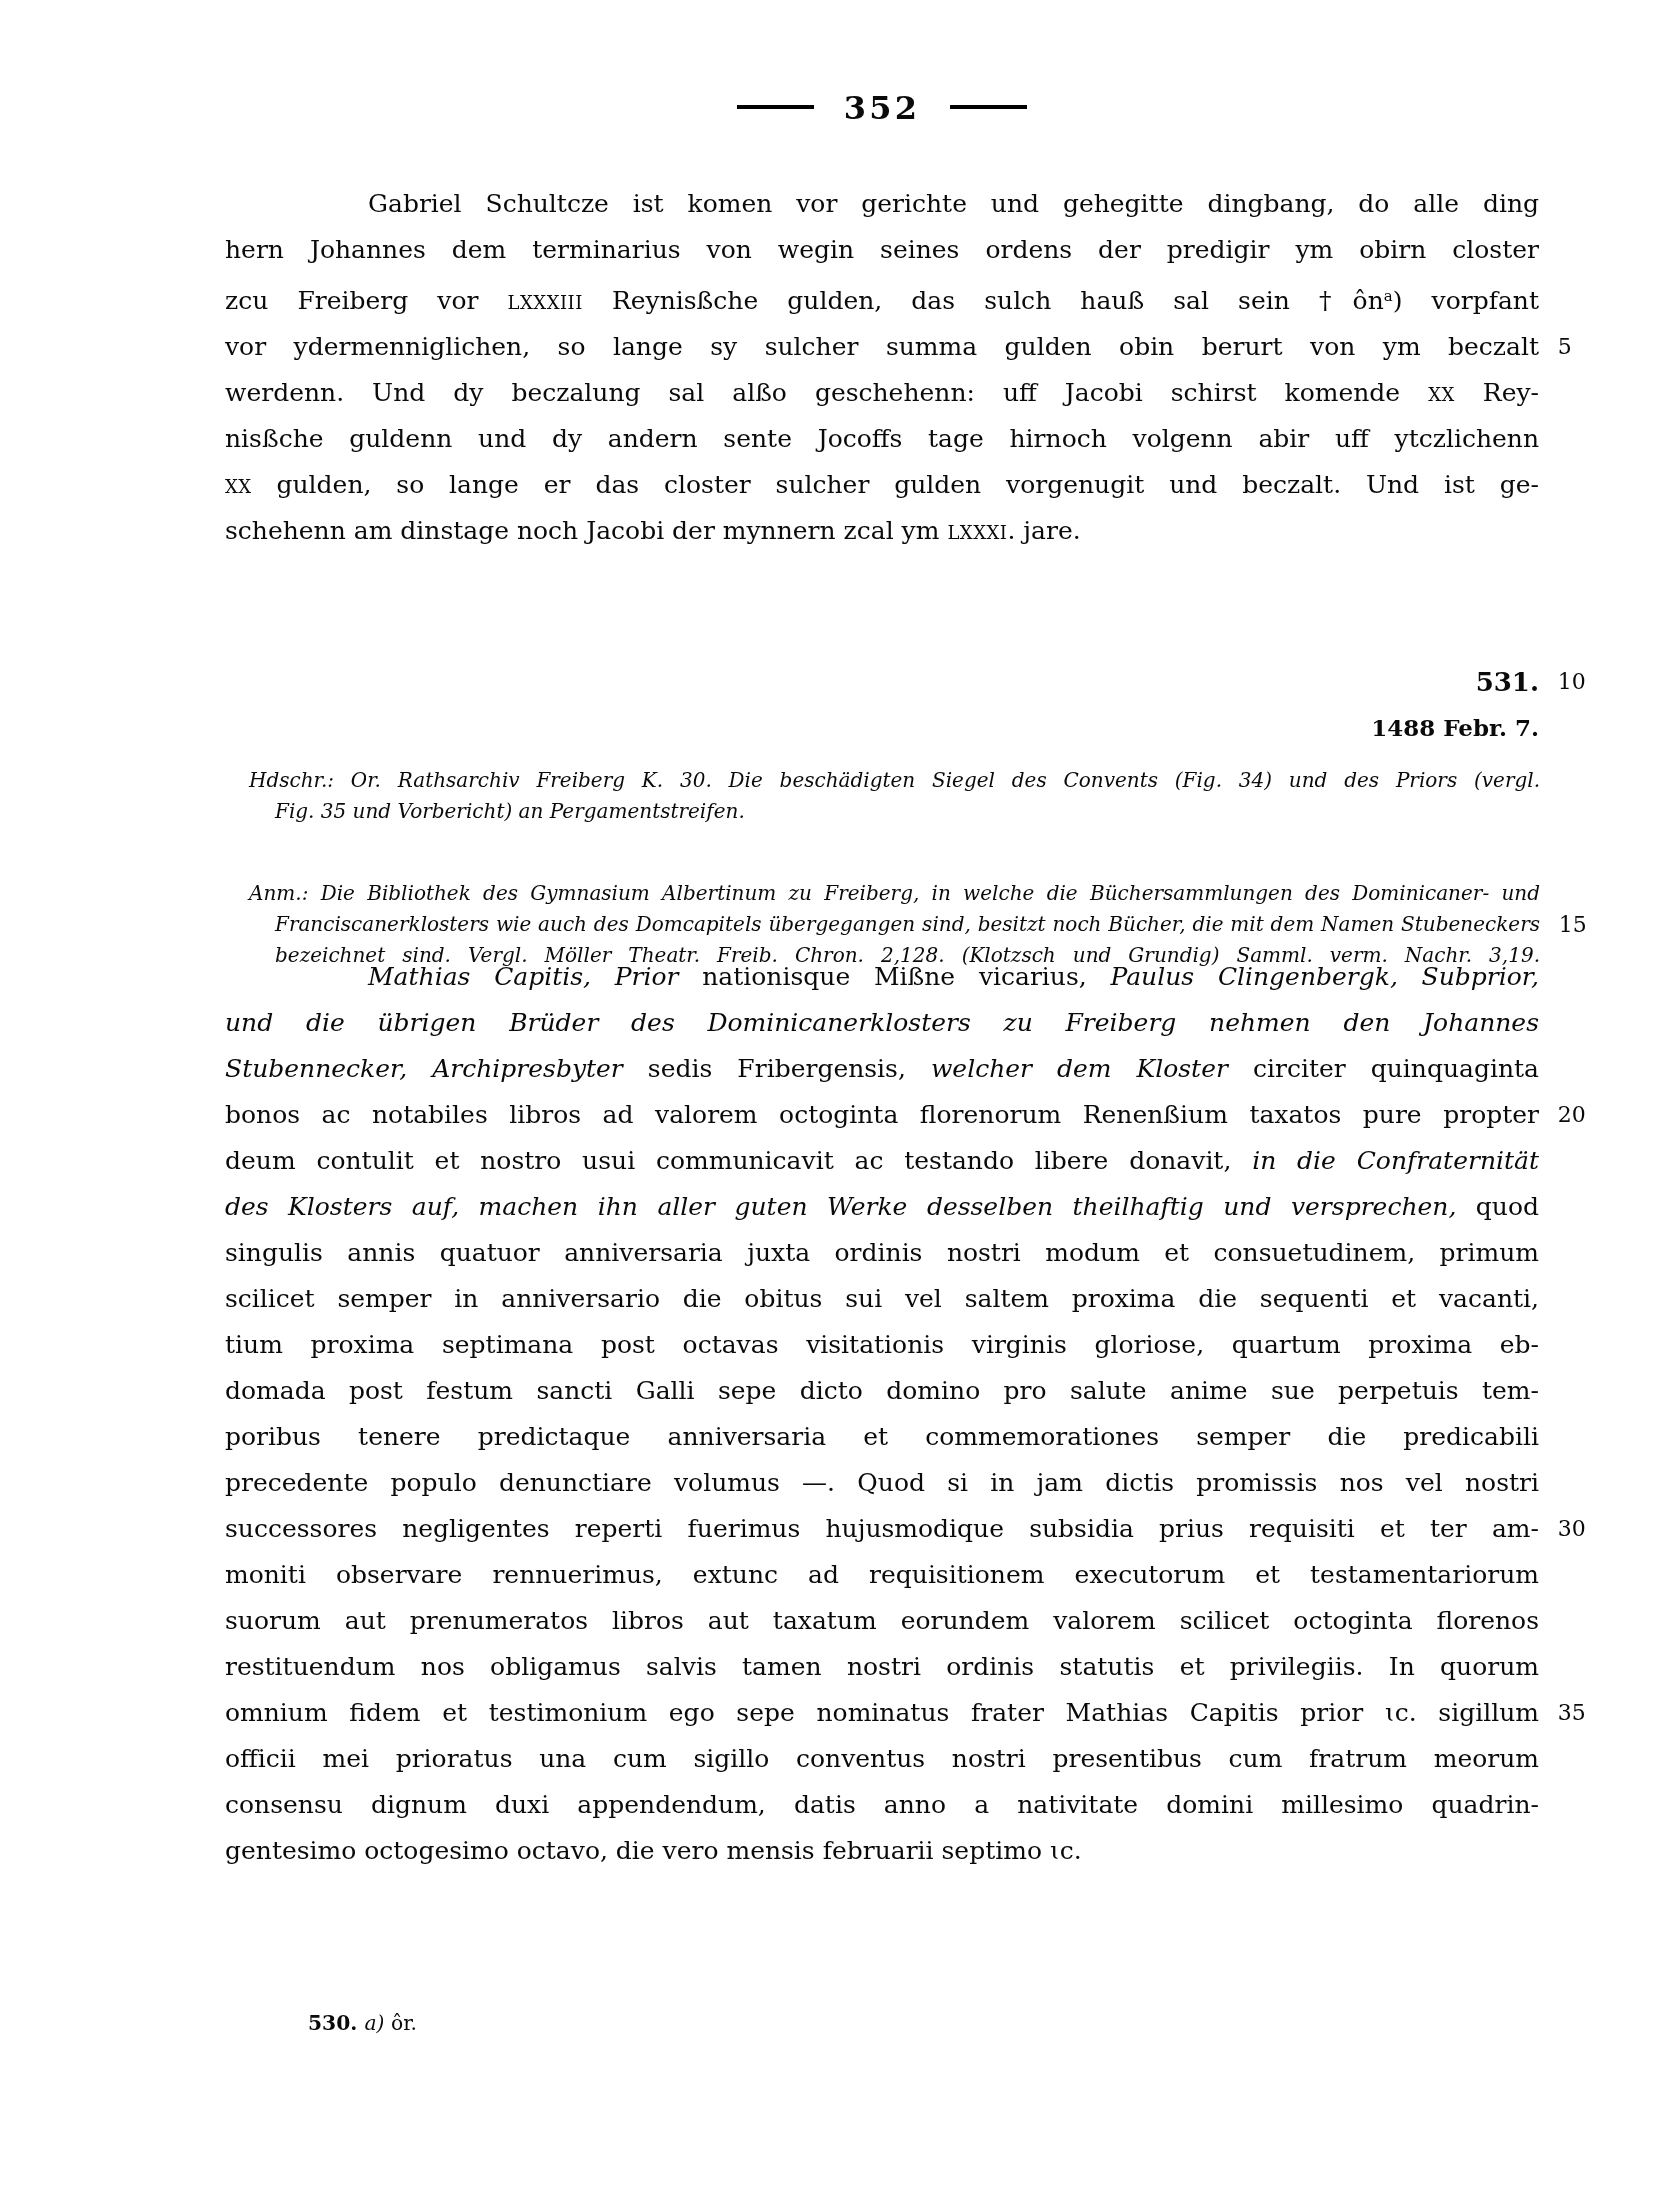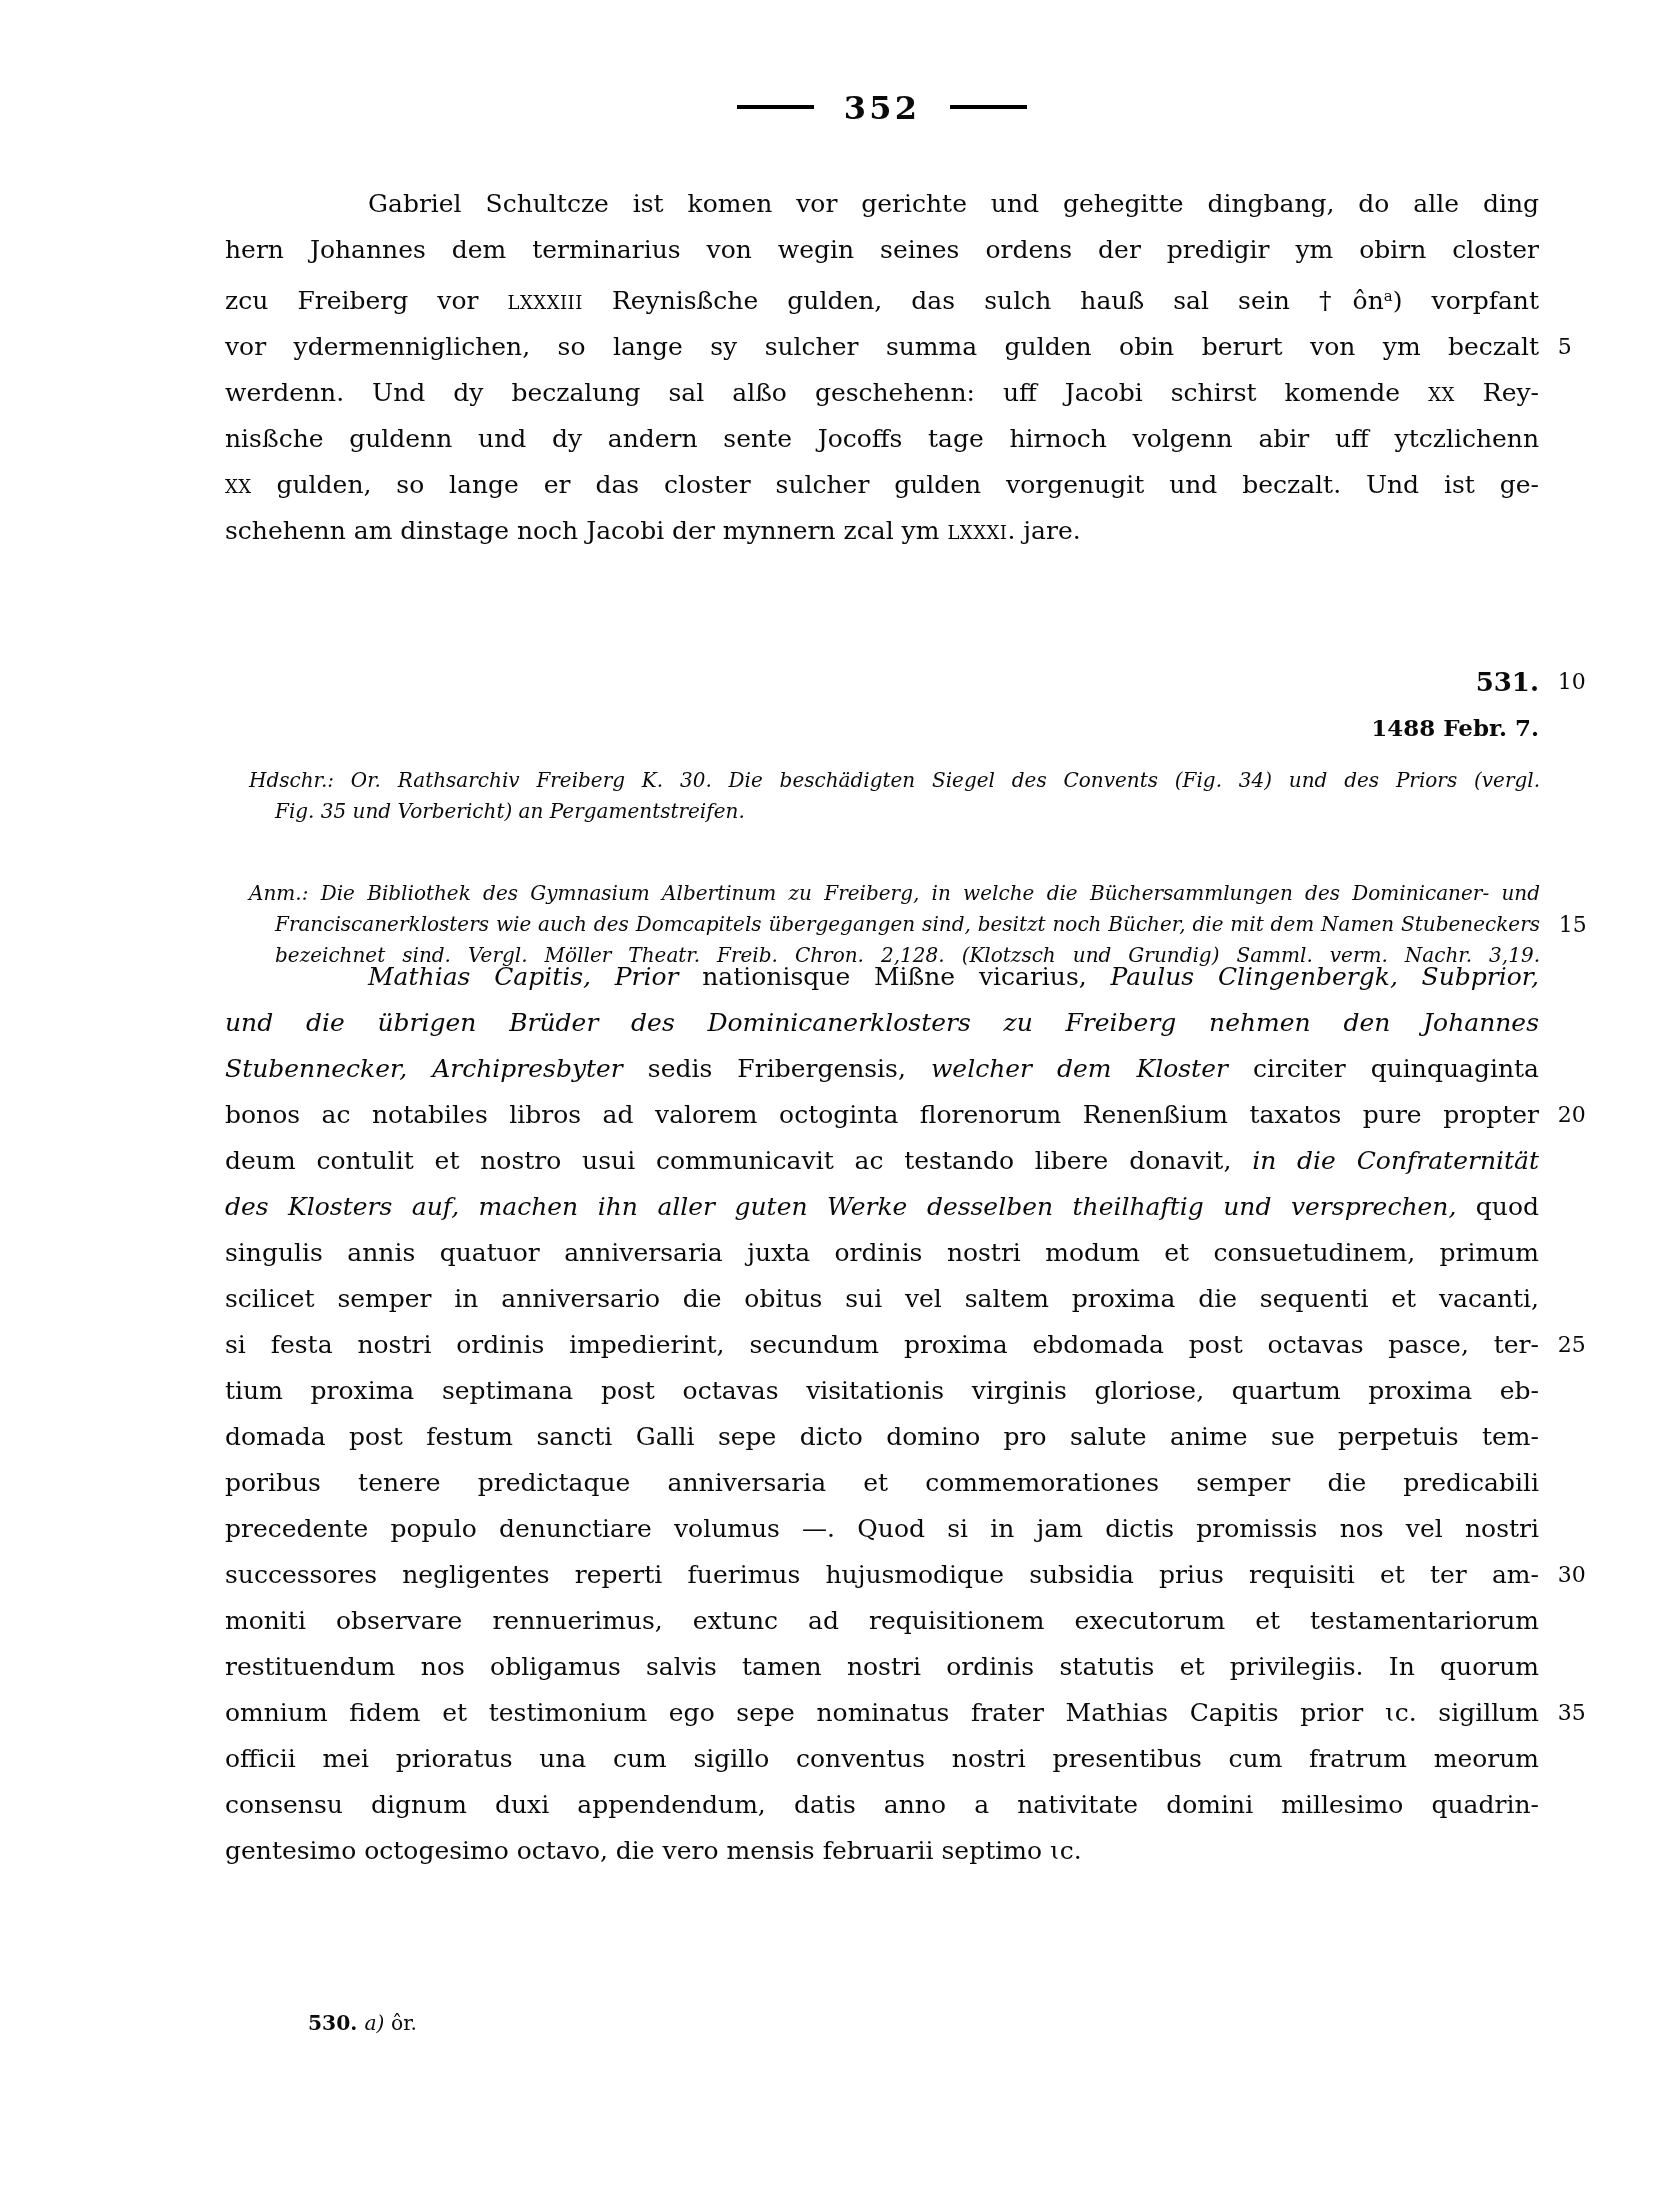--- a/index.html
+++ b/index.html
@@ -131,27 +131,27 @@
 
   <div class="col" id="body531">
       <div class="tline indent"><span class="it">Mathias Capitis, Prior</span><span> nationisque Mißne vicarius, </span><span class="it">Paulus Clingenbergk, Subprior,</span></div>
       <div class="tline"><span class="it">und die übrigen Brüder des Dominicanerklosters zu Freiberg nehmen den Johannes</span></div>
       <div class="tline"><span class="it">Stubennecker, Archipresbyter</span><span> sedis Fribergensis, </span><span class="it">welcher dem Kloster</span><span> circiter quinquaginta</span></div>
       <div class="tline"><span>bonos ac notabiles libros ad valorem octoginta florenorum Renenßium taxatos pure propter</span><span class="mnum">20</span></div>
       <div class="tline"><span>deum contulit et nostro usui communicavit ac testando libere donavit, </span><span class="it">in die Confraternität</span></div>
       <div class="tline"><span class="it">des Klosters auf, machen ihn aller guten Werke desselben theilhaftig und versprechen,</span><span> quod</span></div>
       <div class="tline"><span>singulis annis quatuor anniversaria juxta ordinis nostri modum et consuetudinem, primum</span></div>
       <div class="tline"><span>scilicet semper in anniversario die obitus sui vel saltem proxima die sequenti et vacanti,</span></div>
-      <div class="tline"><span>si festa nostri ordinis impedierint, secundum proxima ebdomada post octavas pasce, ter-</span><span class="mnum">25</span></div>
       <div class="tline"><span>tium proxima septimana post octavas visitationis virginis gloriose, quartum proxima eb-</span></div>
       <div class="tline"><span>domada post festum sancti Galli sepe dicto domino pro salute anime sue perpetuis tem-</span></div>
       <div class="tline"><span>poribus tenere predictaque anniversaria et commemorationes semper die predicabili</span></div>
       <div class="tline"><span>precedente populo denunctiare volumus —. Quod si in jam dictis promissis nos vel nostri</span></div>
       <div class="tline"><span>successores negligentes reperti fuerimus hujusmodique subsidia prius requisiti et ter am-</span><span class="mnum">30</span></div>
       <div class="tline"><span>moniti observare rennuerimus, extunc ad requisitionem executorum et testamentariorum</span></div>
+      <div class="tline"><span>suorum aut prenumeratos libros aut taxatum eorundem valorem scilicet octoginta florenos</span></div>
       <div class="tline"><span>restituendum nos obligamus salvis tamen nostri ordinis statutis et privilegiis. In quorum</span></div>
       <div class="tline"><span>omnium fidem et testimonium ego sepe nominatus frater Mathias Capitis prior ɩc. sigillum</span><span class="mnum">35</span></div>
       <div class="tline"><span>officii mei prioratus una cum sigillo conventus nostri presentibus cum fratrum meorum</span></div>
       <div class="tline"><span>consensu dignum duxi appendendum, datis anno a nativitate domini millesimo quadrin-</span></div>
       <div class="tline last"><span>gentesimo octogesimo octavo, die vero mensis februarii septimo ɩc.</span></div>
     </div>
 
   <div id="footnote">
       <div class="tline last"><span class="bd">530. </span><span class="it">a) </span><span>ôr.</span></div>
     </div>

